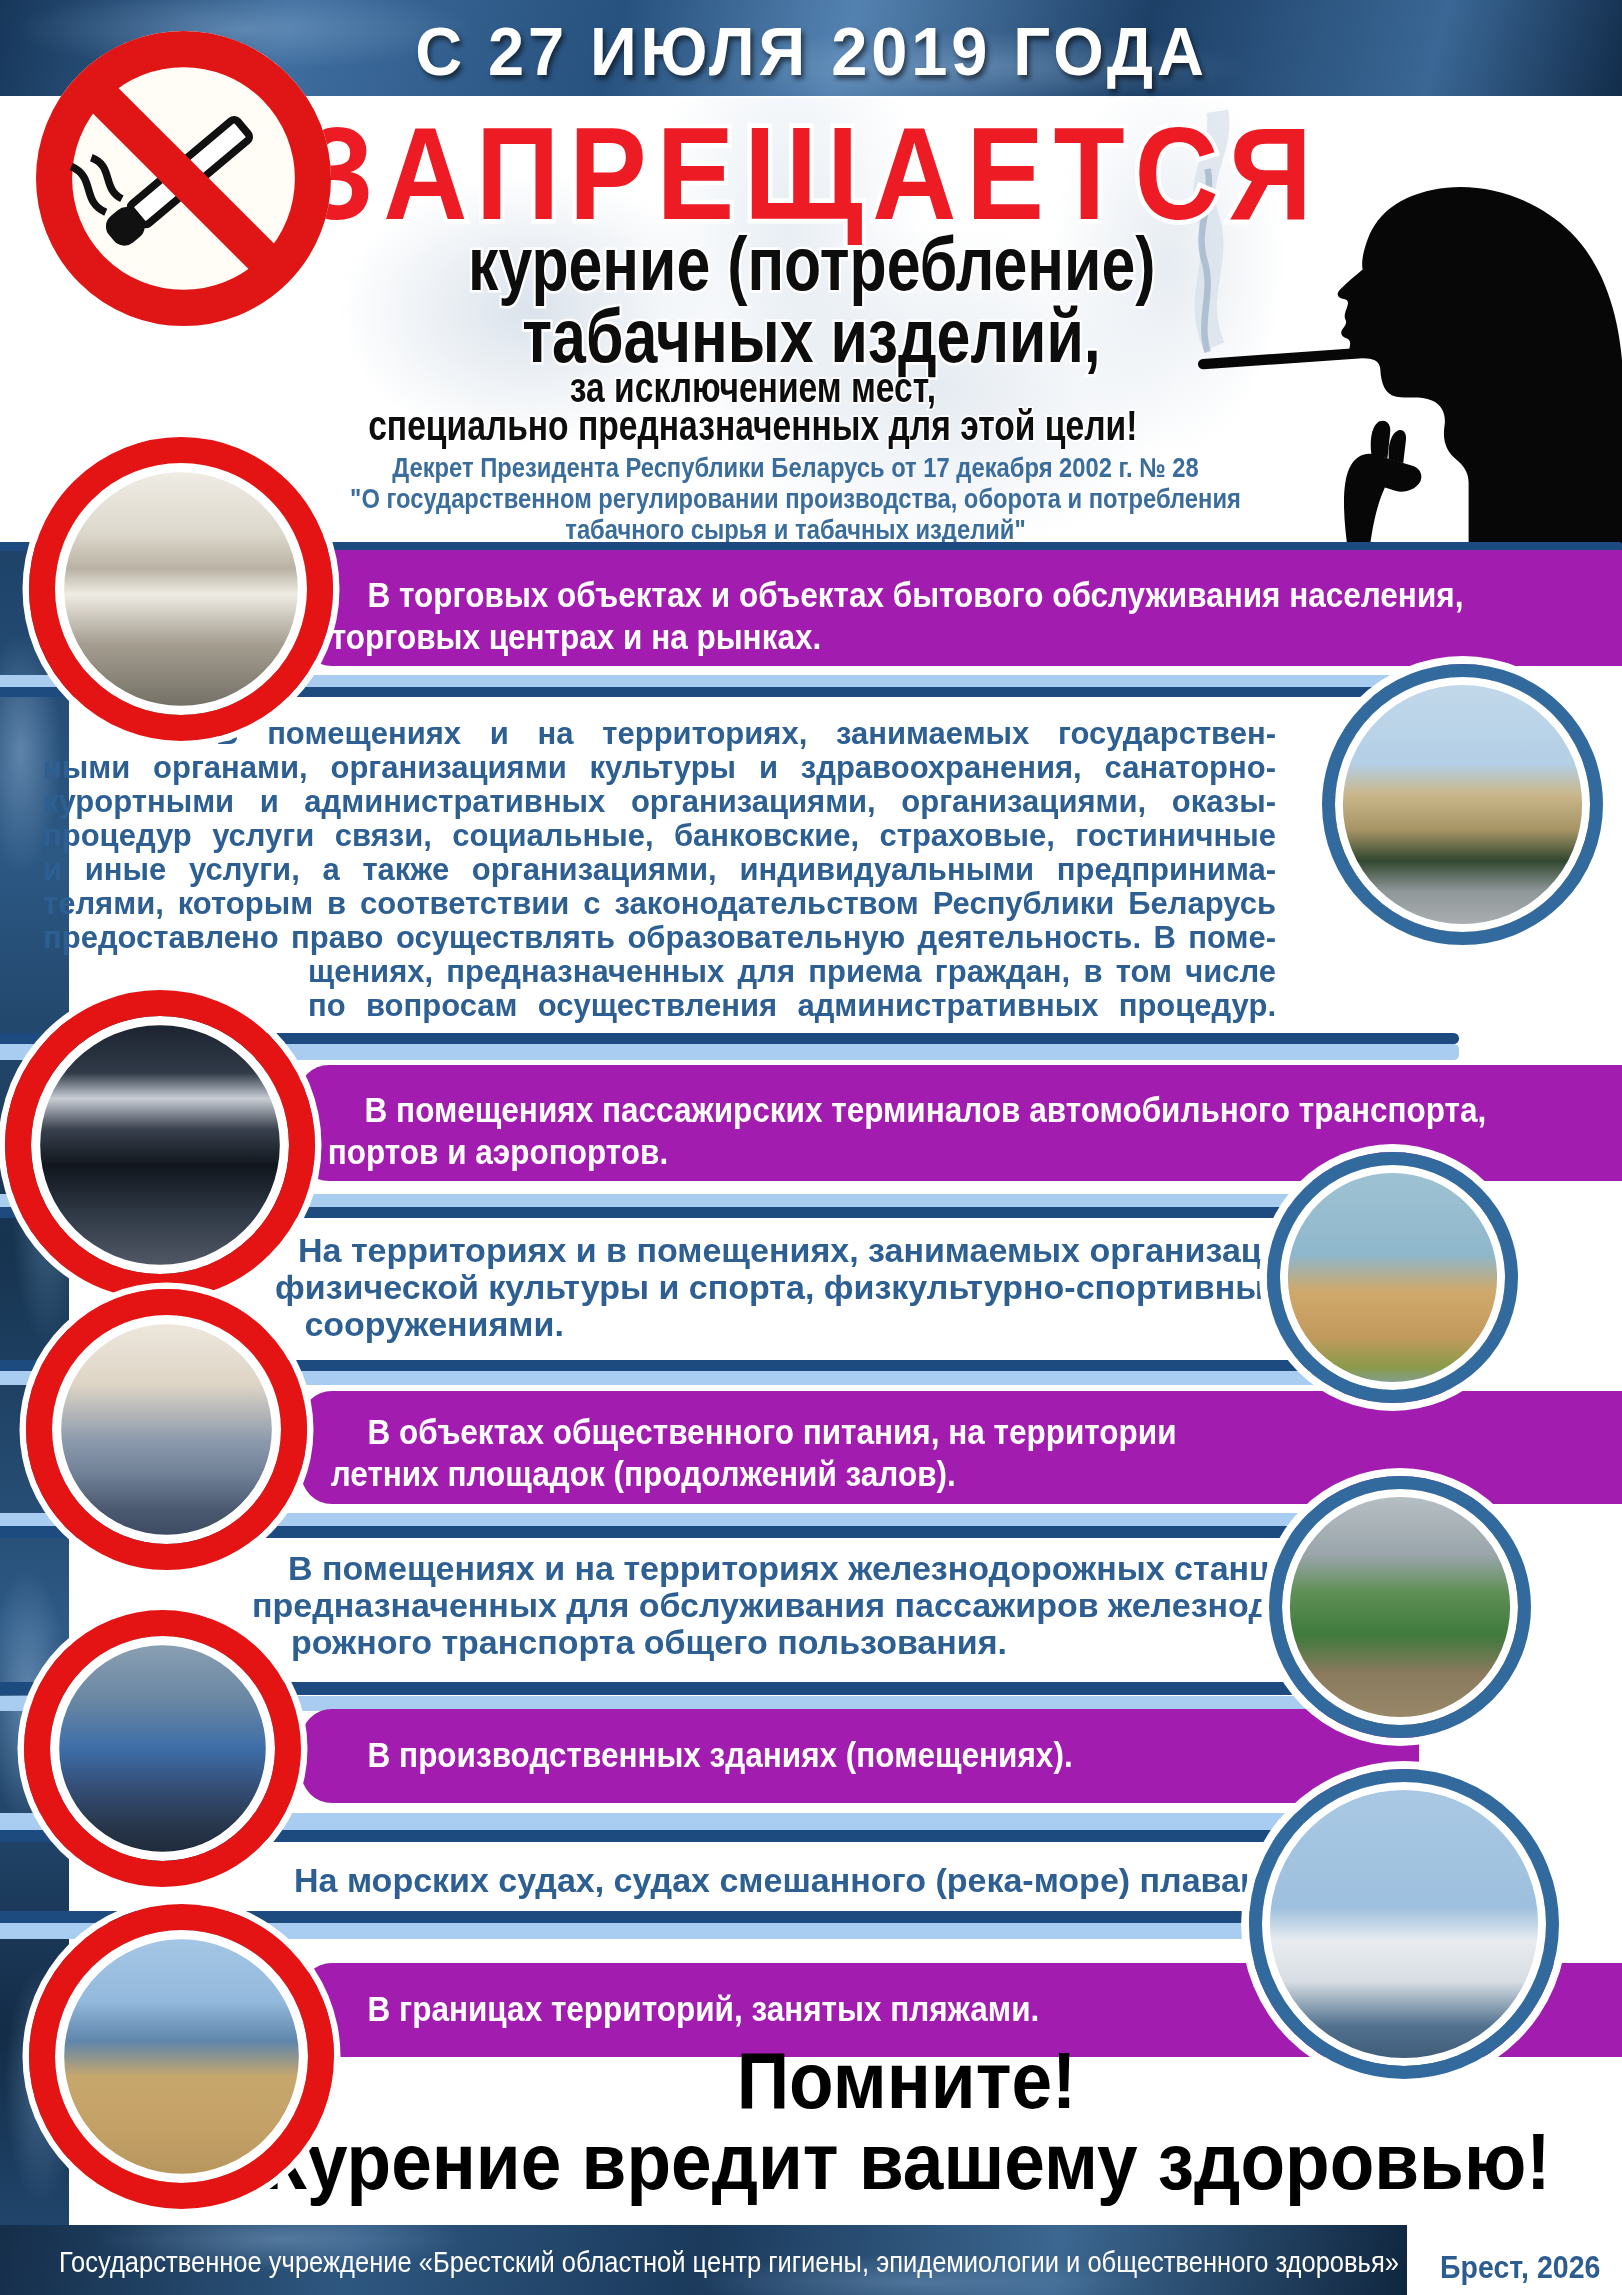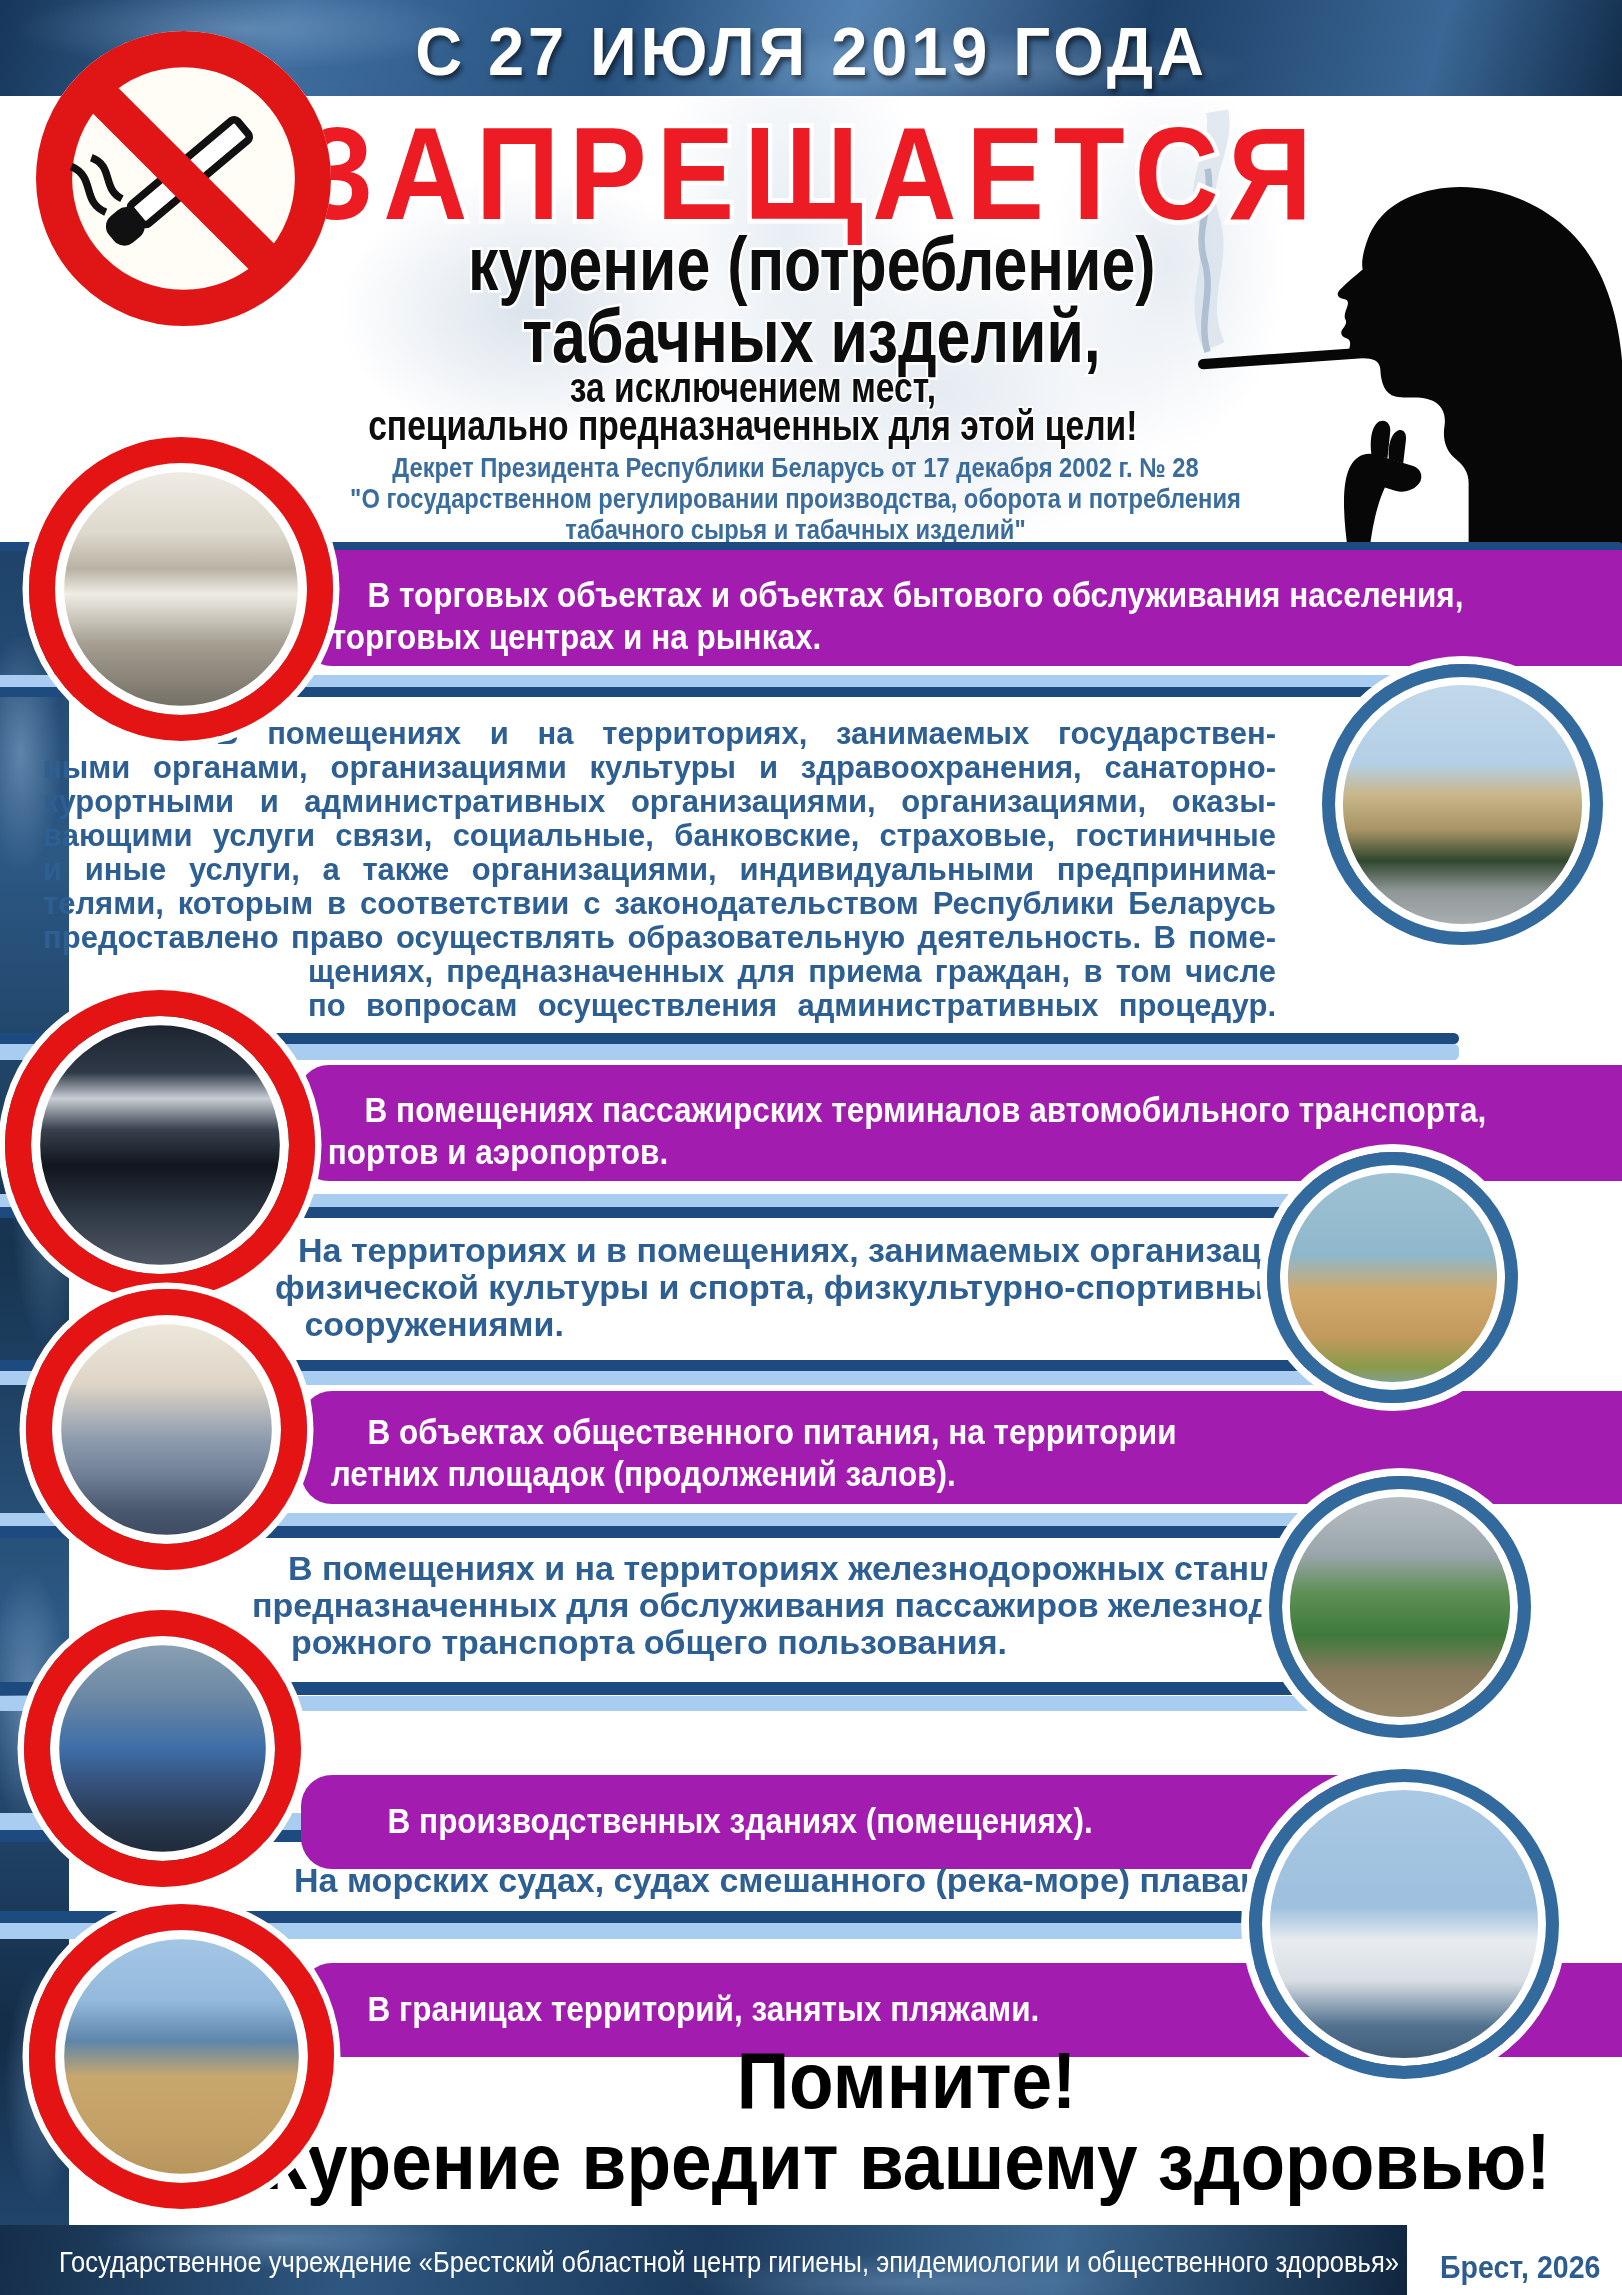--- a/index.html
+++ b/index.html
@@ -82,21 +82,21 @@
   #s14{left:0;top:1813px;width:1459px;height:17px;}
   #s15{left:0;top:1830px;width:1459px;height:12.4px;}
   #s16{left:0;top:1911px;width:1459px;height:11.8px;}
   #s17{left:0;top:1923px;width:1459px;height:15.7px;}
 
   
   .band{position:absolute;background:#a21caf;z-index:20;border-radius:31px 0 0 31px;}
   #b0{left:301px;top:550px; width:1322px;height:116px;}
   #b2{left:298px;top:1065px;width:1325px;height:116px;}
   #b4{left:301px;top:1391px;width:1322px;height:113px;}
-  #b6{left:301px;top:1775px;width:1118px;height:94px;padding-left:20px;}
+  #b6{left:301px;top:1709px;width:1118px;height:94px;}
   #b8{left:301px;top:1945px;width:1322px;height:94px;margin-top:18px;}
   .band .txt{color:#fff;font-weight:bold;font-size:35px;line-height:42px;
     padding-left:33px;transform:scaleX(.9);transform-origin:0 0;white-space:nowrap;}
   .band .txt .first{text-indent:41px;}
   #b0 .txt,#b2 .txt{padding-top:23.6px;}
   #b4 .txt{padding-top:19.6px;}
   #b6 .txt,#b8 .txt{padding-top:25px;}
 
   
   .bluetxt{position:absolute;color:#2d5f93;font-weight:bold;z-index:25;}
@@ -247,21 +247,21 @@
 <div class="band" id="b8">
   <div class="txt">
     <div class="ln first">В границах территорий, занятых пляжами.</div>
   </div>
 </div>
 
 <div class="bluetxt" id="par">
   <div class="ln first">В помещениях и на территориях, занимаемых государствен-</div>
   <div class="ln">ными органами, организациями культуры и здравоохранения, санаторно-</div>
   <div class="ln">курортными и административных организациями, организациями, оказы-</div>
-  <div class="ln">вающими услуги связи, социальные, банковские, страховые, гостиничные</div>
+  <div class="ln">процедур услуги связи, социальные, банковские, страховые, гостиничные</div>
   <div class="ln">и иные услуги, а также организациями, индивидуальными предпринима-</div>
   <div class="ln">телями, которым в соответствии с законодательством Республики Беларусь</div>
   <div class="ln">предоставлено право осуществлять образовательную деятельность. В поме-</div>
   <div class="ln tail">щениях, предназначенных для приема граждан, в том числе</div>
   <div class="ln tail">по вопросам осуществления административных процедур.</div>
 </div>
 <div class="bluetxt" id="sec3">
   <div class="l0">На территориях и в помещениях, занимаемых организациями</div>
   <div class="l1">физической культуры и спорта, физкультурно-спортивными</div>
   <div class="l2">сооружениями.</div>

